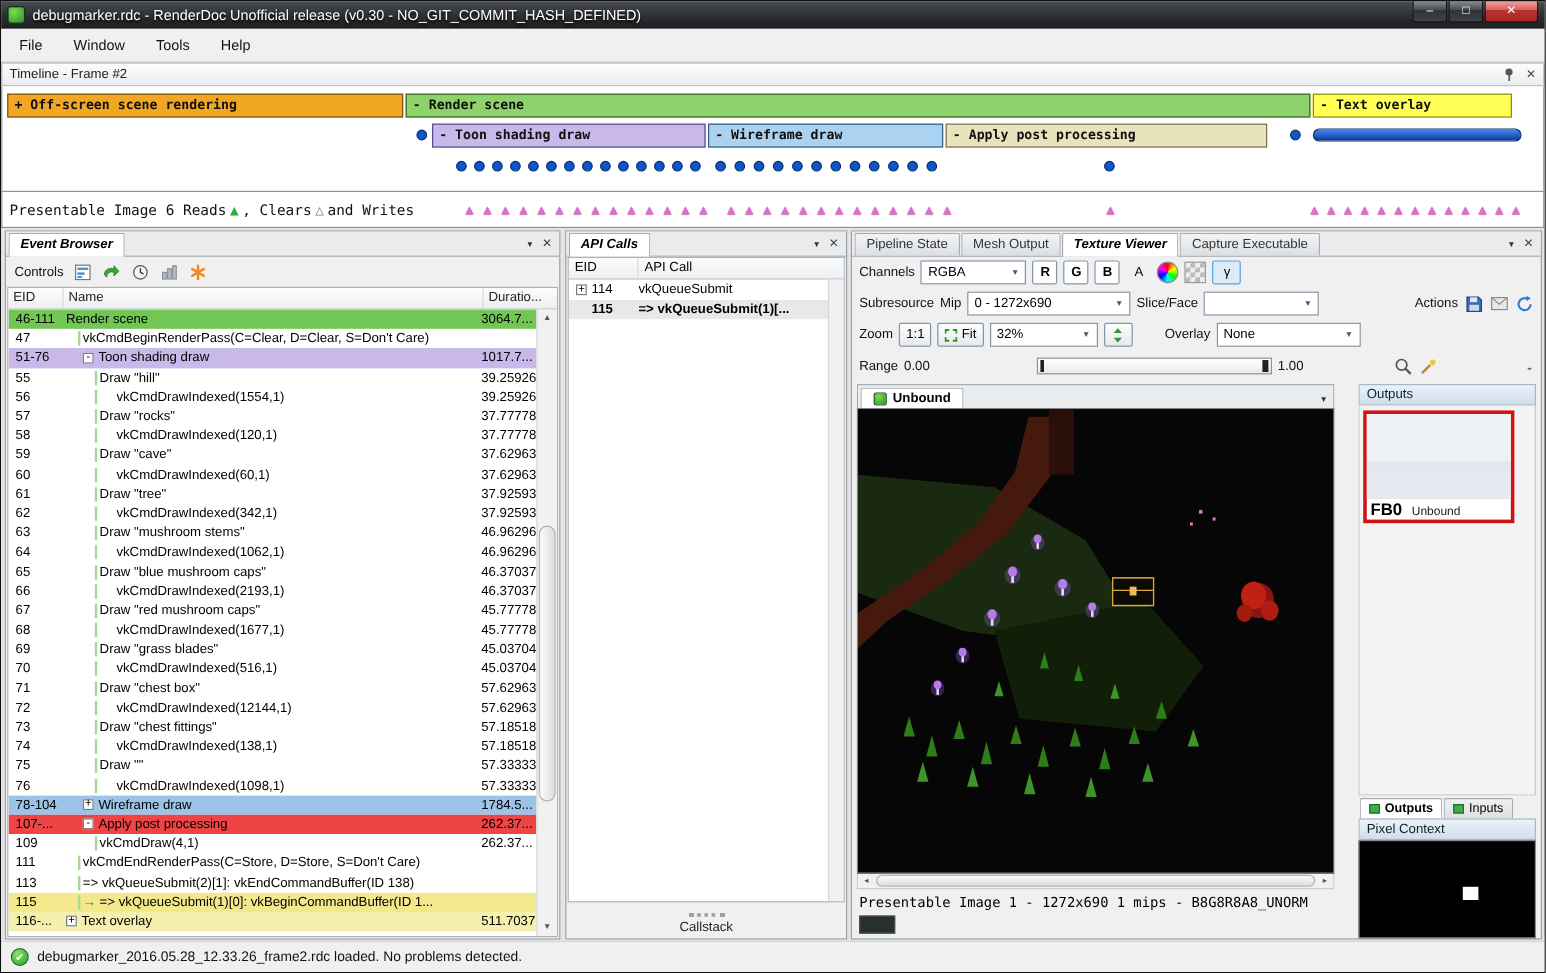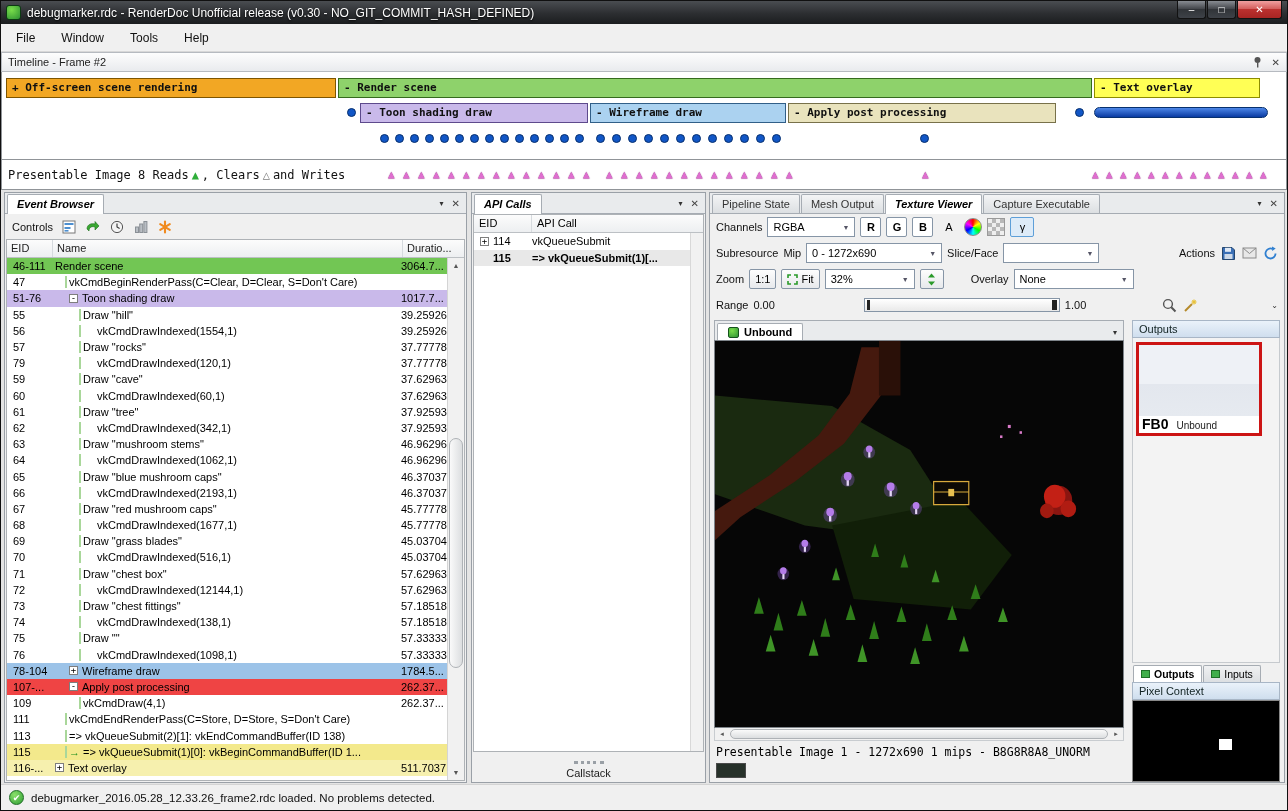--- a/index.html
+++ b/index.html
@@ -97,21 +97,21 @@
 .combo .arrow{margin-left:auto;color:#556;font-size:7px;padding-left:7px;}
 .tbtn{height:20px;min-width:24px;background:linear-gradient(#fdfdfd,#e7e9ec);border:1px solid #8695a6;display:flex;align-items:center;justify-content:center;font-size:11px;padding:0 5px;border-radius:2px;gap:3px;}
 .chan{width:21px;min-width:21px;font-weight:bold;background:#fff;padding:0;}
 .chan.flat{background:transparent;border-color:transparent;font-weight:normal;}
 .pressed{background:#ddebf8;border-color:#5e9fd8;}
 .colorwheel{width:18px;height:18px;border-radius:50%;background:conic-gradient(#f00,#ff0,#0f0,#0ff,#00f,#f0f,#f00);border:1px solid #8a8a8a;}
 .checker{width:18px;height:18px;border:1px solid #9a9a9a;background-image:linear-gradient(45deg,#b8b8b8 25%,transparent 25%,transparent 75%,#b8b8b8 75%),linear-gradient(45deg,#b8b8b8 25%,#efefef 25%,#efefef 75%,#b8b8b8 75%);background-size:8px 8px;background-position:0 0,4px 4px;}
 .slider{flex:0 0 196px;height:14px;margin-left:84px;border:1px solid #8695a6;background:linear-gradient(#fff,#e9e9e9);position:relative;}
 .slider .handle-l{position:absolute;left:2px;top:1px;bottom:1px;width:3px;background:#222;}
 .slider .handle-r{position:absolute;right:2px;top:1px;bottom:1px;width:5px;background:#222;}
-.tv-main{flex:1;display:flex;padding:2px 4px 0 4px;gap:8px;overflow:hidden;justify-content:space-between;}
+.tv-main{flex:1;display:flex;padding:2px 4px 0 4px;gap:20px;overflow:hidden;justify-content:space-between;}
 .tv-left{flex:1;display:flex;flex-direction:column;overflow:hidden;}
 .doctabs{flex:0 0 20px;display:flex;align-items:flex-end;background:#e9ebed;border:1px solid #a6acb3;border-bottom:none;gap:1px;padding:1px 2px 0;}
 .doctab{display:flex;align-items:center;gap:5px;background:#fff;border:1px solid #a6acb3;border-bottom:none;border-radius:2px 2px 0 0;padding:2px 10px;font-size:11px;font-weight:bold;}
 .minilogo{width:11px;height:11px;border-radius:2px;background:radial-gradient(circle at 35% 30%,#79dd4a,#2d9133);border:1px solid #14521c;}
 .tv-image{flex:1;background:#000;border:1px solid #7e848a;position:relative;overflow:hidden;}
 .tv-image svg{position:absolute;inset:0;width:100%;height:100%;}
 .hscroll{flex:0 0 13px;background:#f1f1f1;border:1px solid #c8ccd0;border-top:none;display:flex;}
 .hscroll .arr{width:14px;display:flex;align-items:center;justify-content:center;font-size:7px;color:#555;}
 .hscroll .track{flex:1;position:relative;}
 .hscroll .hthumb{position:absolute;top:1px;bottom:1px;left:1px;right:1px;border:1px solid #aeb2b6;border-radius:6px;background:linear-gradient(#fafafa,#dcdee0);}
@@ -203,21 +203,21 @@
       <div class="tl-dot" style="left: 674px; top: 62px;"></div>
       <div class="tl-dot" style="left: 690px; top: 62px;"></div>
       <div class="tl-dot" style="left: 706px; top: 62px;"></div>
       <div class="tl-dot" style="left: 722px; top: 62px;"></div>
       <div class="tl-dot" style="left: 738px; top: 62px;"></div>
       <div class="tl-dot" style="left: 754px; top: 62px;"></div>
       <div class="tl-dot" style="left: 770px; top: 62px;"></div>
       <div class="tl-dot" style="left: 918px; top: 62px;"></div>
     </div>
   <div class="tl-legend">
-    <span>Presentable Image 8 Reads</span>
+    <span>Presentable Image 6 Reads</span>
     <span class="tri-green">▲</span>
     <span>, Clears</span>
     <span class="tri-outline">△</span>
     <span>and Writes</span>
   <span class="tri" style="left: 386px;">▲</span>
       <span class="tri" style="left: 401px;">▲</span>
       <span class="tri" style="left: 416px;">▲</span>
       <span class="tri" style="left: 431px;">▲</span>
       <span class="tri" style="left: 446px;">▲</span>
       <span class="tri" style="left: 461px;">▲</span>
@@ -350,21 +350,21 @@
               <div class="eb-dur">39.25926</div>
             </div>
             <div class="eb-row ">
               <div class="eb-eid">57</div>
               <div class="eb-name" style="padding-left: 30px; background-image: linear-gradient(rgb(169, 215, 154), rgb(169, 215, 154)); background-repeat: no-repeat; background-size: 2px 100%; background-position: 26px 0px;">
                 <span>Draw "rocks"</span>
               </div>
               <div class="eb-dur">37.77778</div>
             </div>
             <div class="eb-row ">
-              <div class="eb-eid">79</div>
+              <div class="eb-eid">58</div>
               <div class="eb-name" style="padding-left: 44px; background-image: linear-gradient(rgb(169, 215, 154), rgb(169, 215, 154)); background-repeat: no-repeat; background-size: 2px 100%; background-position: 26px 0px;">
                 <span>vkCmdDrawIndexed(120,1)</span>
               </div>
               <div class="eb-dur">37.77778</div>
             </div>
             <div class="eb-row ">
               <div class="eb-eid">59</div>
               <div class="eb-name" style="padding-left: 30px; background-image: linear-gradient(rgb(169, 215, 154), rgb(169, 215, 154)); background-repeat: no-repeat; background-size: 2px 100%; background-position: 26px 0px;">
                 <span>Draw "cave"</span>
               </div>

